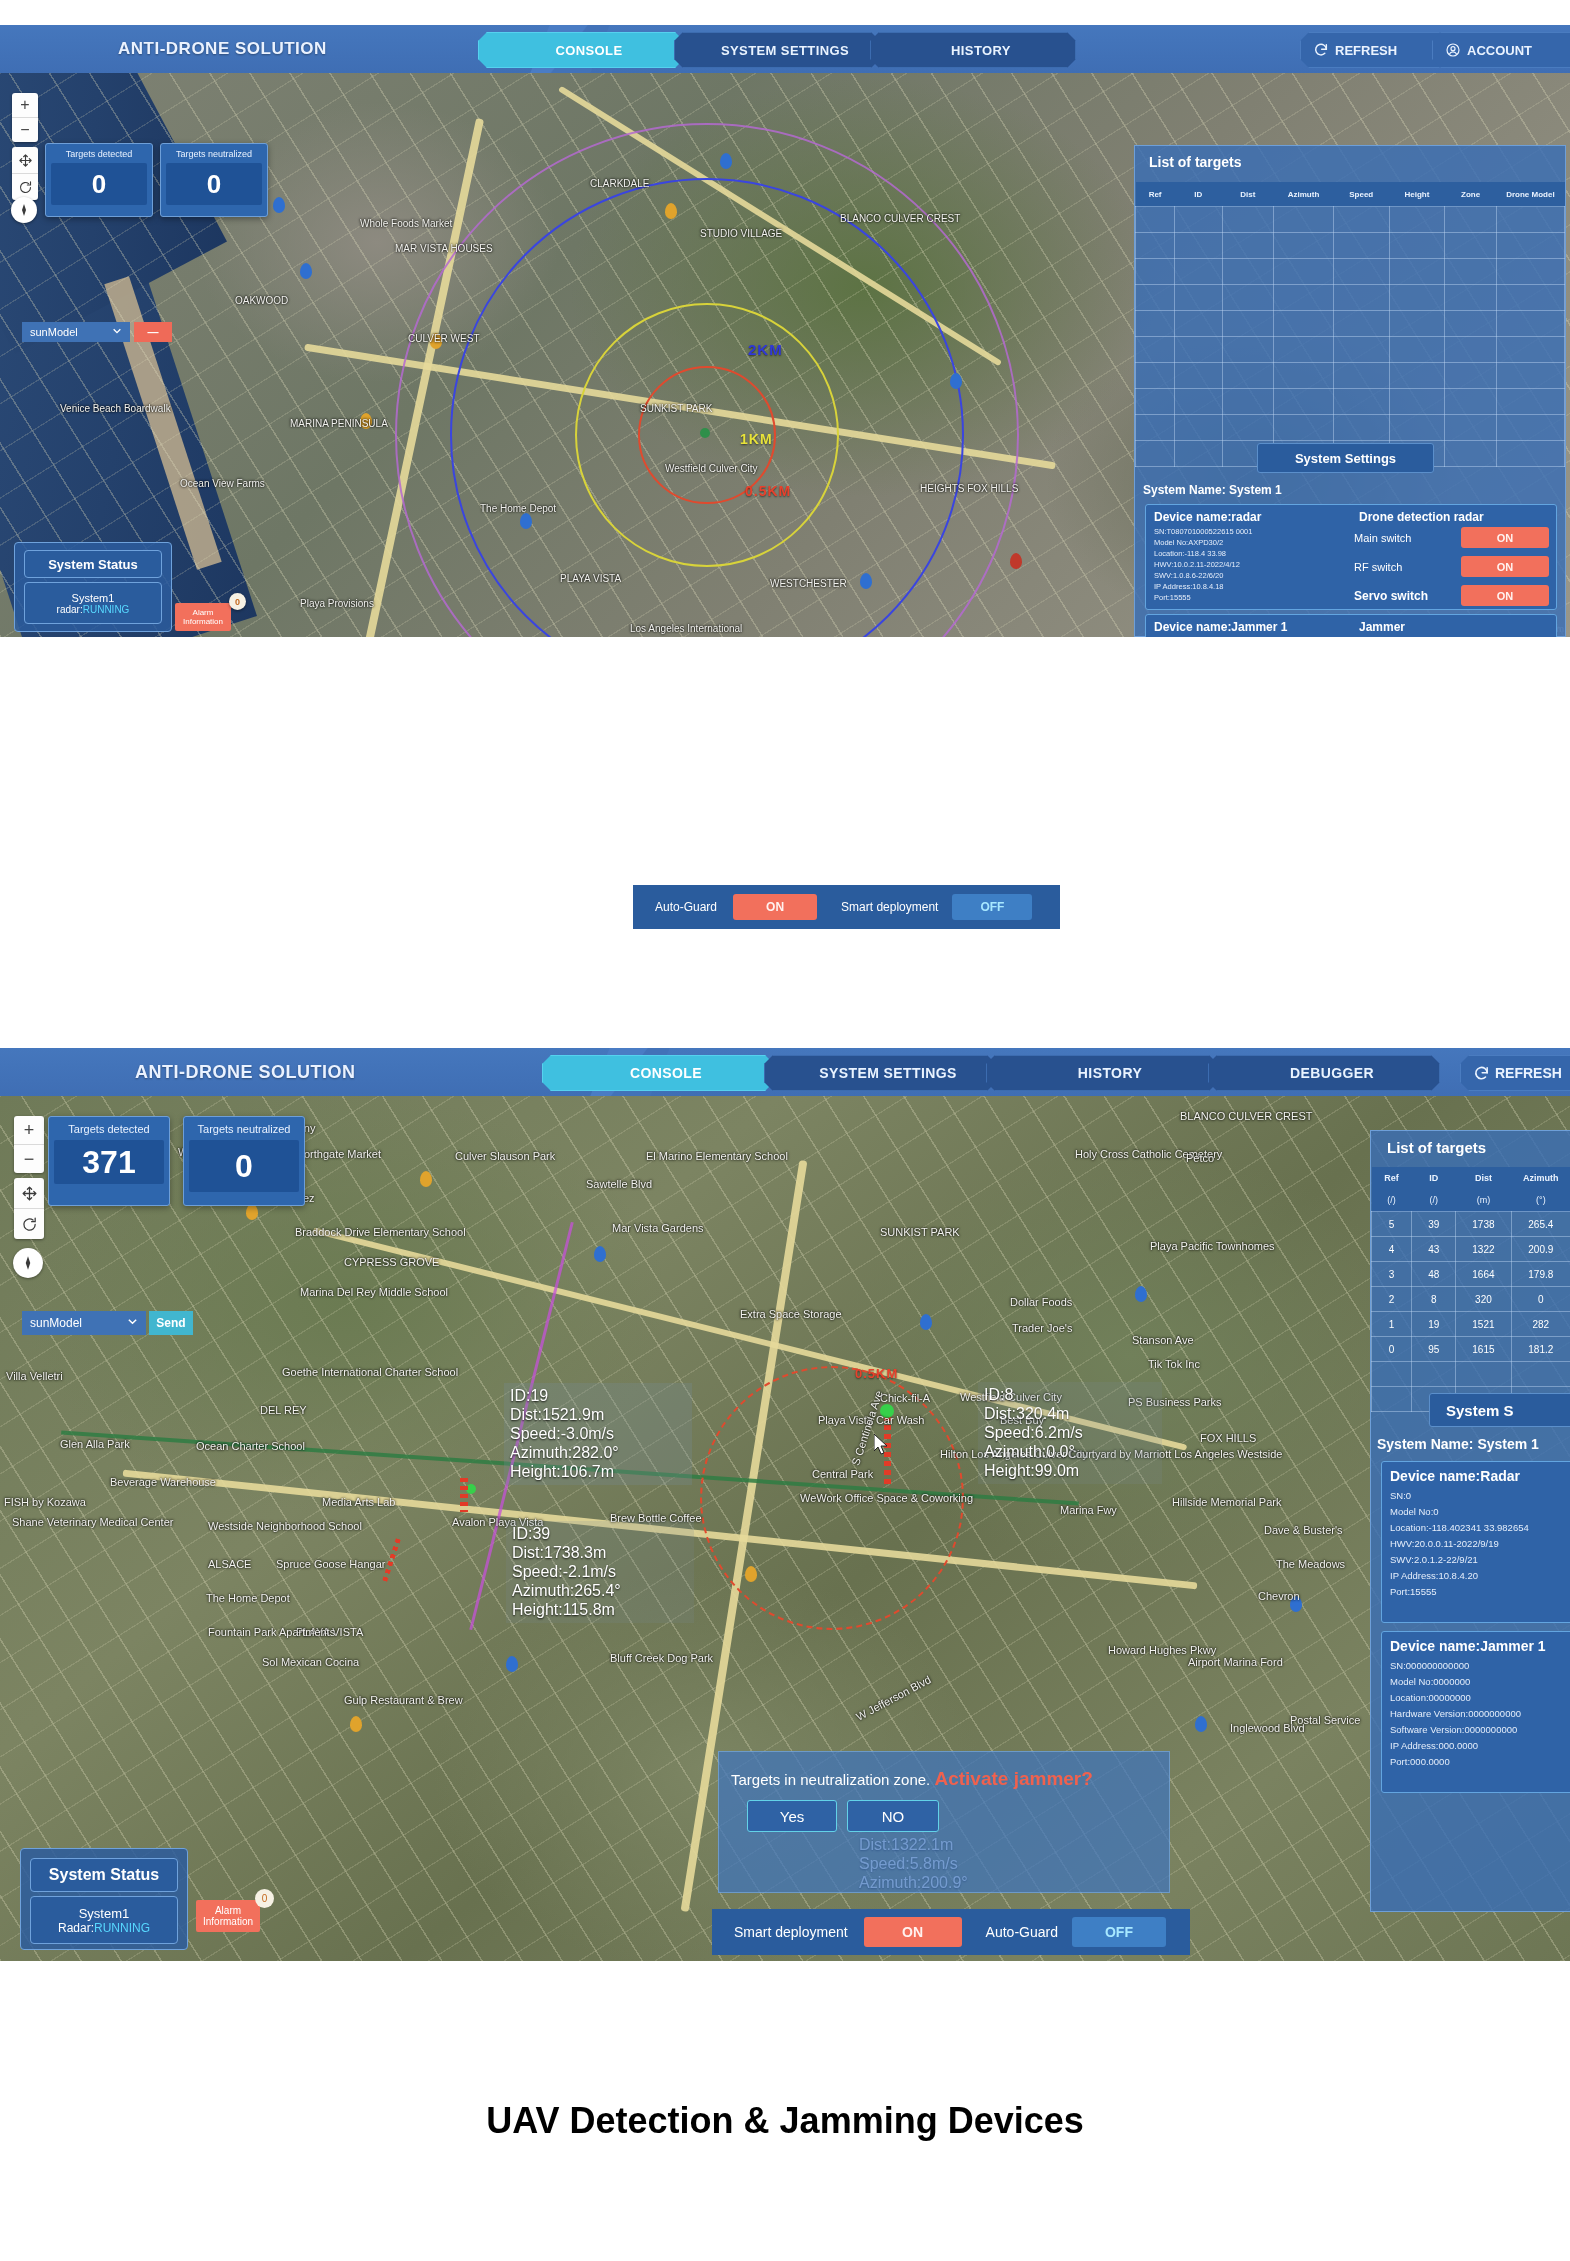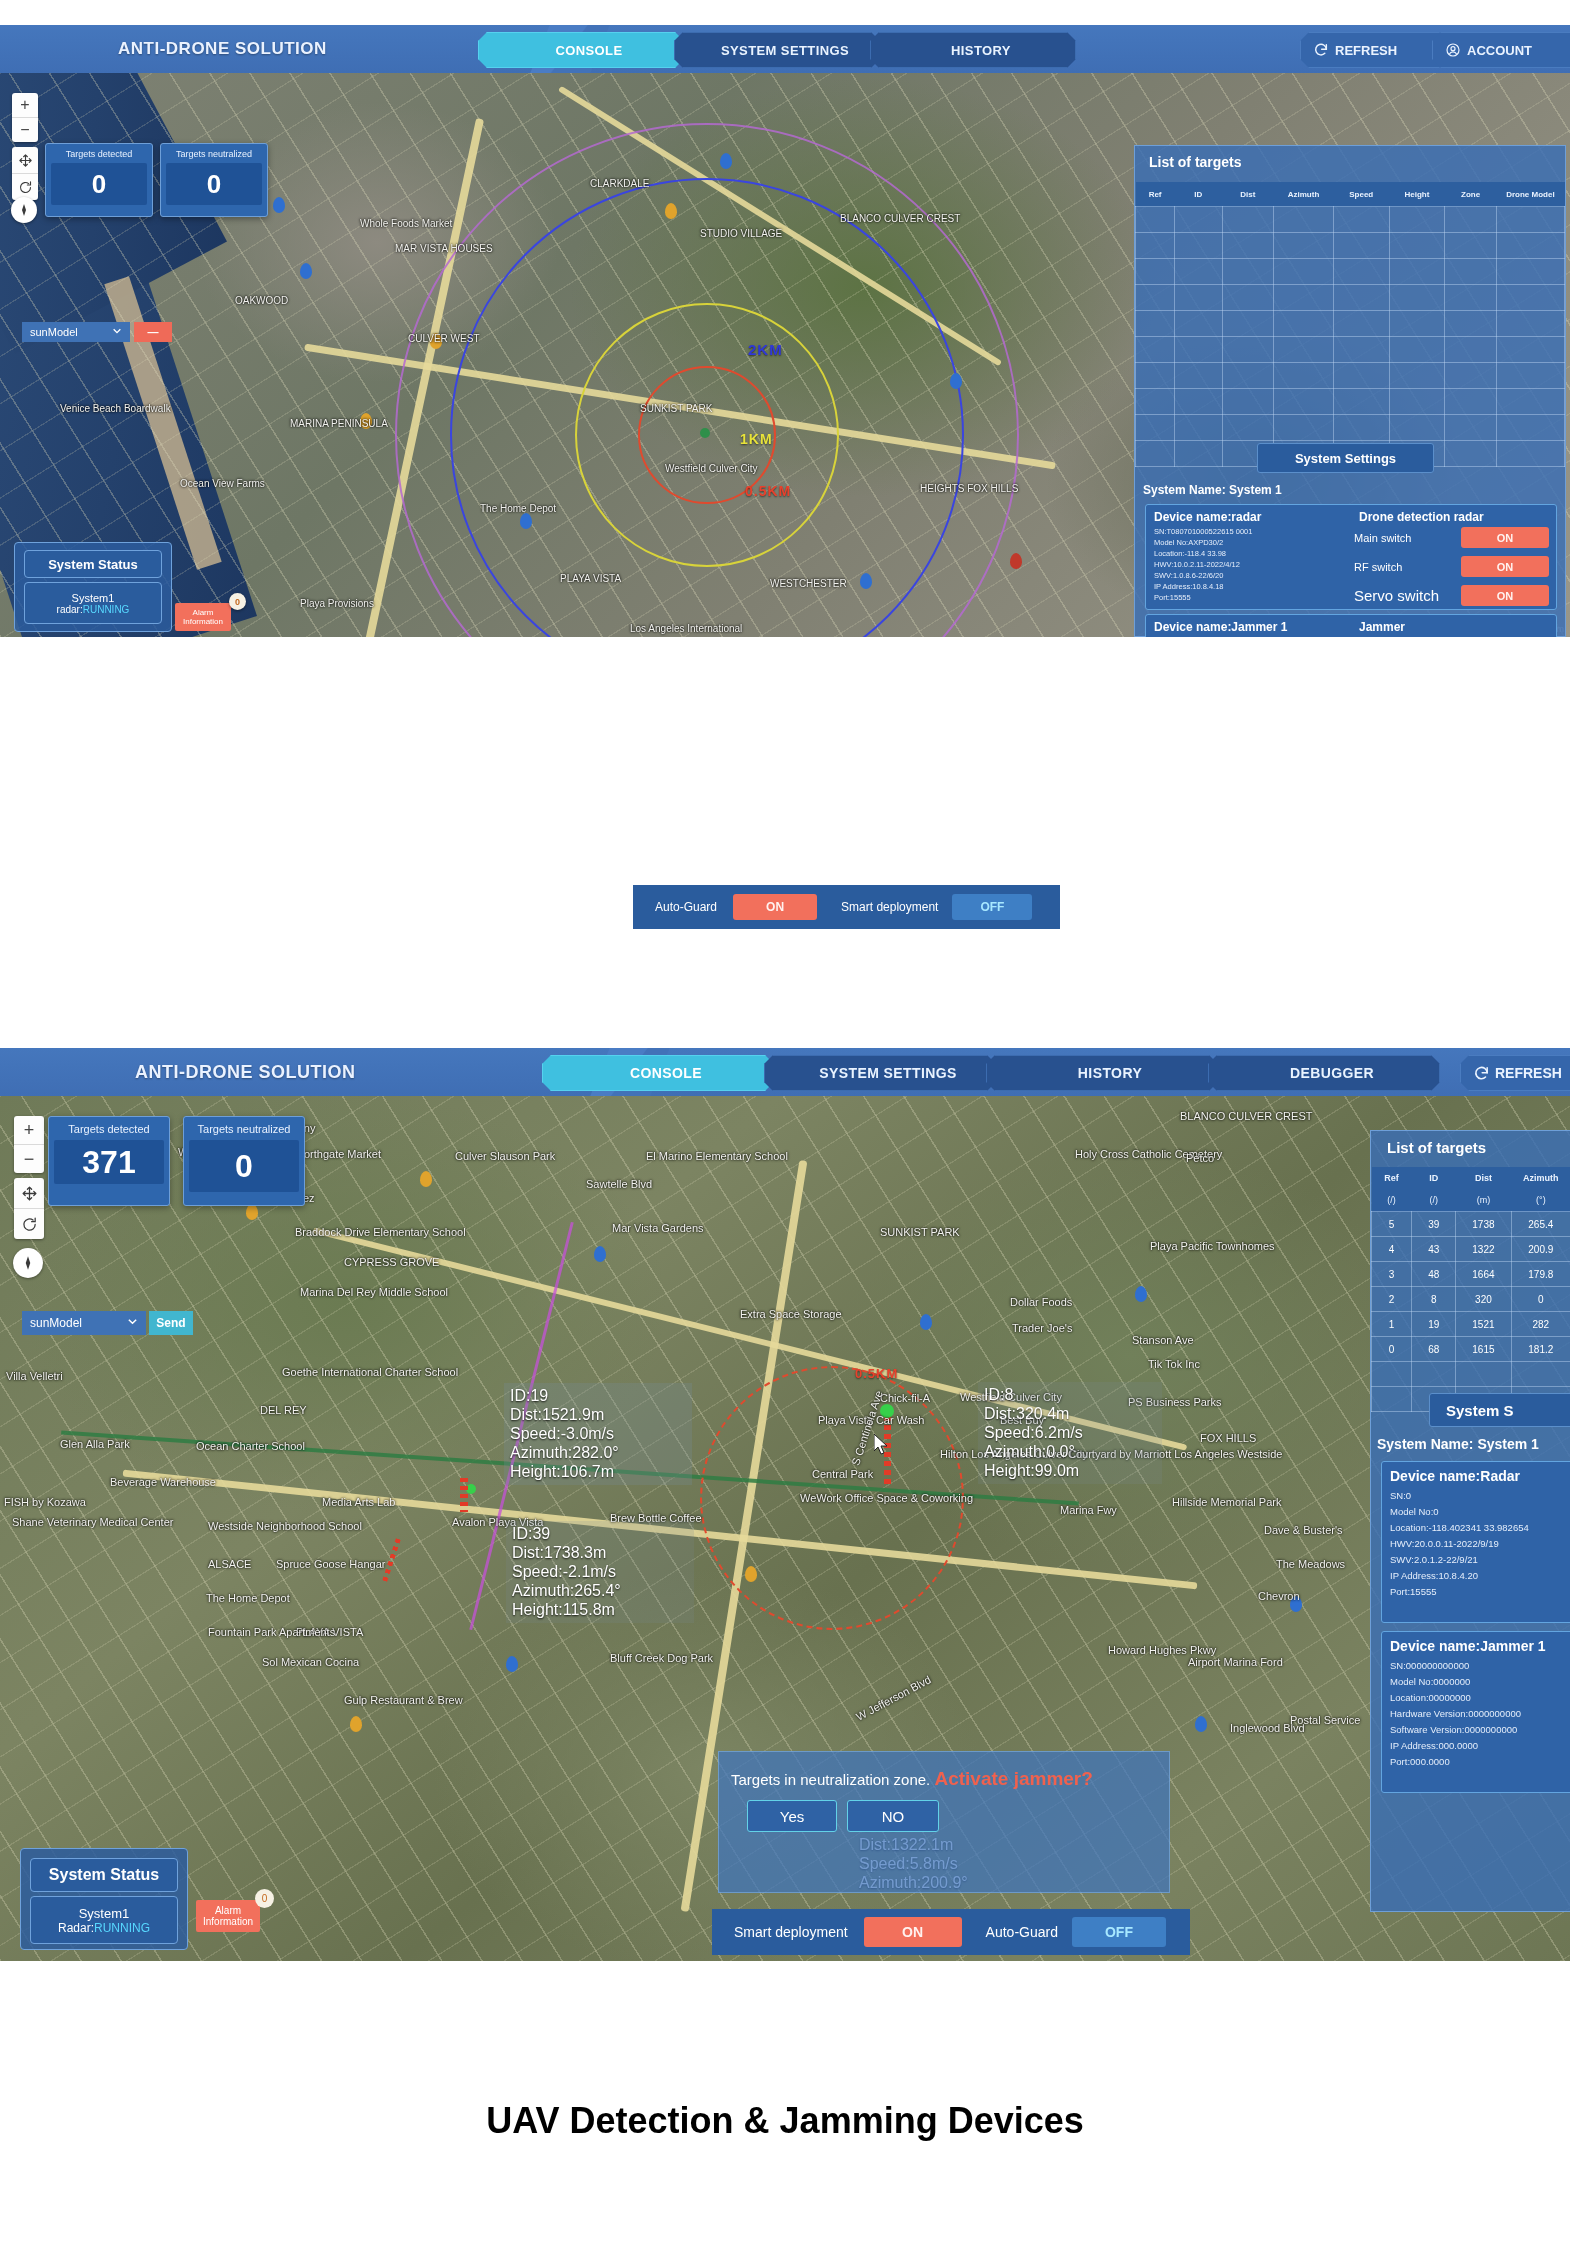--- a/index.html
+++ b/index.html
@@ -393,21 +393,21 @@
 
         <div class="swrow" style="left:208px;top:22px;width:195px;justify-content:space-between;">
           <span class="swlabel" style="font-size:11px;">Main switch</span>
           <span class="sw on" style="width:88px;height:21px;font-size:11px;">ON</span>
         </div>
         <div class="swrow" style="left:208px;top:51px;width:195px;justify-content:space-between;">
           <span class="swlabel" style="font-size:11px;">RF switch</span>
           <span class="sw on" style="width:88px;height:21px;font-size:11px;">ON</span>
         </div>
         <div class="swrow" style="left:208px;top:80px;width:195px;justify-content:space-between;">
-          <span class="swlabel" style="font-size:15px;">Servo switch</span>
+          <span class="swlabel" style="font-size:12px;font-weight:bold;">Servo switch</span>
           <span class="sw on" style="width:88px;height:21px;font-size:11px;">ON</span>
         </div>
       </div>
 
       <div class="devcard" style="left:10px;top:468px;width:410px;height:104px;">
         <div class="devname" style="position:absolute;left:8px;top:5px;font-size:12px;">Device name:Jammer 1</div>
         <div class="devtype" style="position:absolute;left:213px;top:5px;font-size:12px;">Jammer</div>
 
       </div>
     </div>
@@ -680,21 +680,21 @@
               <td style="font-size:10px;">0</td>
             </tr>
             <tr>
               <td style="height:22px;font-size:10px;">1</td>
               <td style="font-size:10px;">19</td>
               <td style="font-size:10px;">1521</td>
               <td style="font-size:10px;">282</td>
             </tr>
             <tr>
               <td style="height:22px;font-size:10px;">0</td>
-              <td style="font-size:10px;">68</td>
+              <td style="font-size:10px;">95</td>
               <td style="font-size:10px;">1615</td>
               <td style="font-size:10px;">181.2</td>
             </tr>
             <tr>
                 <td style="height:22px;"></td>
                 <td></td>
                 <td></td>
                 <td></td>
               </tr>
             <tr>

